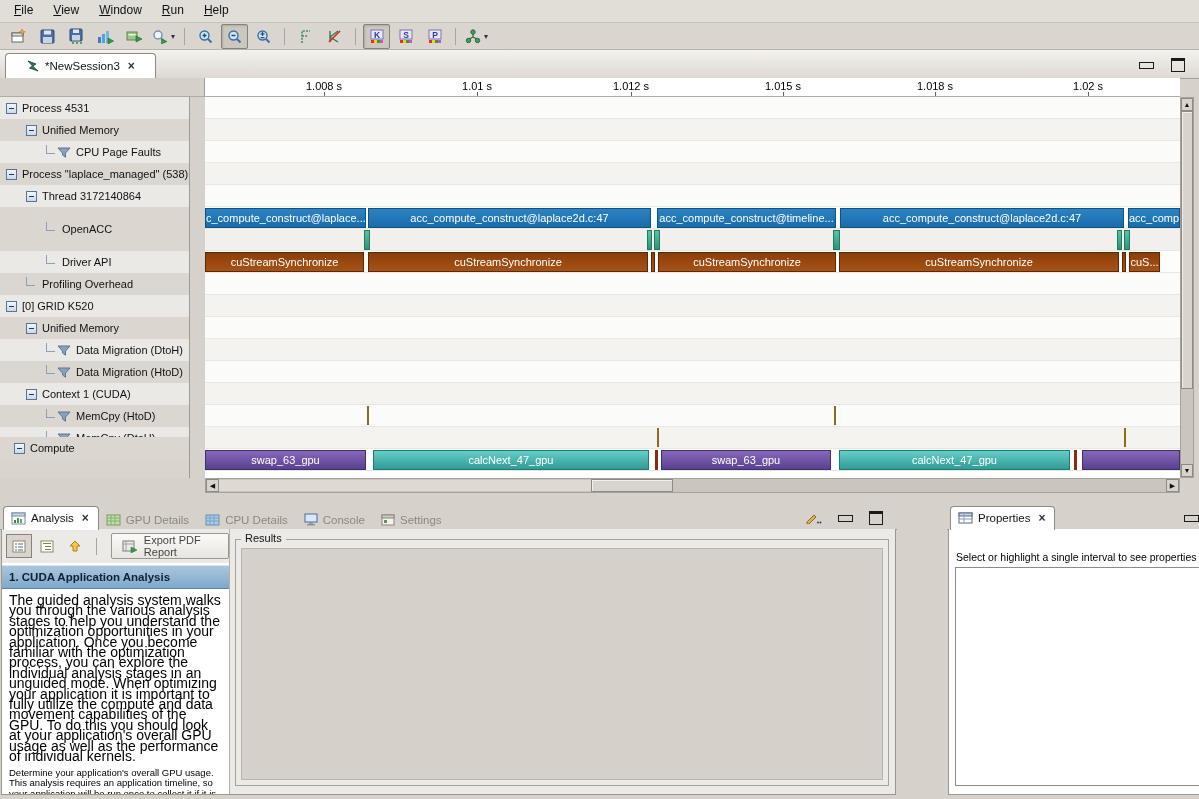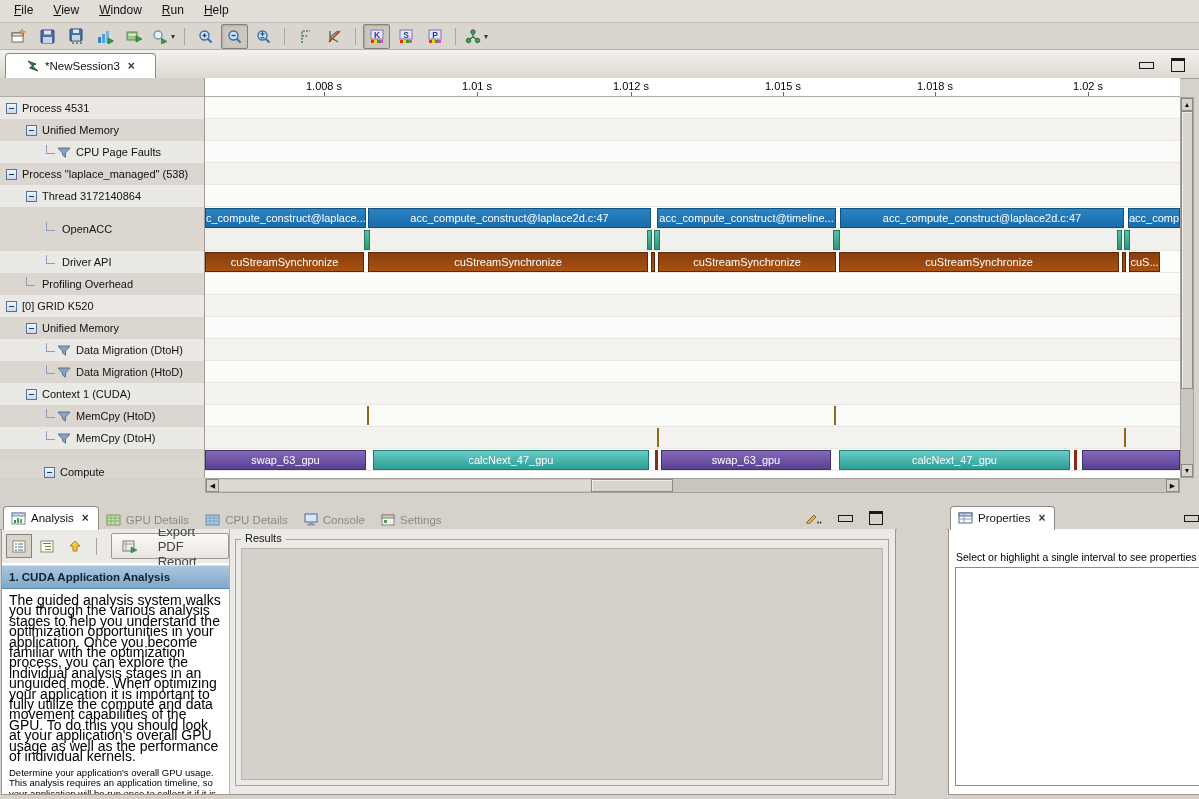--- a/index.html
+++ b/index.html
@@ -28,21 +28,21 @@
   .tab-close{font-weight:bold;font-size:12px;color:#333;margin-left:3px;cursor:default;}
   .winbtns{position:absolute;right:14px;top:8px;display:flex;gap:17px;align-items:center;}
   .ico-min{width:13px;height:5px;border:1px solid #1a1a1a;}
   .ico-max{width:12px;height:10px;border:1px solid #1a1a1a;border-top-width:3px;}
   #ruler-left{position:absolute;left:0;top:28px;width:205px;height:19px;background:#d5d1ca;
               border-bottom:1px solid #b0aca5;border-right:1px solid #a09c95;box-sizing:border-box;}
   #ruler{position:absolute;left:205px;top:28px;width:975px;height:19px;background:#fff;
          border-bottom:1px solid #b0aca5;box-sizing:border-box;overflow:hidden;}
   .rlabel{position:absolute;top:2px;transform:translateX(-50%);font-size:11px;color:#000;white-space:nowrap;}
   .rtick{position:absolute;bottom:0;width:1px;height:4px;background:#666;}
-  #tree{position:absolute;left:0;top:47px;width:205px;height:381px;background:#d9d5ce;
+  #tree{position:absolute;left:0;top:47px;width:190px;height:381px;background:#d9d5ce;
         border-right:1px solid #a09c95;box-sizing:border-box;overflow:hidden;}
   .trow{position:absolute;left:0;width:205px;background:#ebe9e5;display:flex;align-items:center;
         box-sizing:border-box;font-size:11px;white-space:nowrap;overflow:hidden;}
   .trow.alt{background:#dbd7d0;}
   .tlabel{margin-left:5px;}
   .minusbox{width:11px;height:11px;box-sizing:border-box;background:linear-gradient(#f2f6fa,#ccd9e8);
             border:1px solid #54749c;position:relative;flex:0 0 auto;}
   .minusbox::after{content:"";position:absolute;left:2px;right:2px;top:4px;height:1px;background:#16395e;}
   .lconn{width:8px;height:8px;border-left:1px solid #8ba0b8;border-bottom:1px solid #8ba0b8;
          margin-bottom:6px;flex:0 0 auto;margin-right:2px;}
@@ -79,22 +79,22 @@
   .btab.active{background:#fff;border:1px solid #8e8a82;border-bottom:none;border-radius:4px 4px 0 0;
                color:#111;margin-bottom:-1px;padding-bottom:5px;z-index:2;}
   .panel-icons{position:absolute;top:6px;display:flex;gap:16px;align-items:center;}
   .pcontent{position:absolute;left:1px;right:1px;top:24px;bottom:4px;background:#eceae6;
             border:1px solid #9b978f;border-top:none;box-sizing:border-box;overflow:hidden;}
   
   #aleft{position:absolute;left:0;top:0;width:228px;bottom:0;background:#fff;border-right:1px solid #b5b1a9;box-sizing:border-box;}
   #atoolbar{position:absolute;left:0;top:0;width:100%;height:34px;background:#eceae6;display:flex;align-items:center;padding-left:4px;box-sizing:border-box;}
   .abtn{height:22px;min-width:24px;display:flex;align-items:center;justify-content:center;border:1px solid transparent;margin-right:2px;}
   .abtn.pressed{border:1px solid #86827a;background:#d9d5ce;}
-  #export-btn{height:24px;display:flex;align-items:center;gap:20px;padding:0 10px;margin-left:8px;
-              background:linear-gradient(#fbfaf8,#e8e5df);border:1px solid #9b978f;border-radius:2px;font-size:13px;color:#444;}
+  #export-btn{height:24px;display:flex;align-items:center;gap:6px;padding:0 10px;margin-left:8px;
+              background:linear-gradient(#fbfaf8,#e8e5df);border:1px solid #9b978f;border-radius:2px;font-size:11px;color:#444;}
   #stage-header{position:absolute;left:0;top:36px;width:100%;height:24px;box-sizing:border-box;
                 background:linear-gradient(#abc6dd,#7fa8cb);border-top:1px solid #d8e4ef;border-bottom:1px solid #5d87ad;
                 display:flex;align-items:center;padding-left:7px;font-size:11.5px;font-weight:bold;color:#0d2134;}
   #stage-desc{position:absolute;left:7px;top:66px;width:214px;font-size:14px;line-height:10.4px;color:#000;}
   #examine-btn{position:absolute;left:0;top:204px;width:228px;height:27px;box-sizing:border-box;
                background:linear-gradient(#fefefd,#f1efe9);border-top:1px solid #b5b1a9;border-bottom:1px solid #b5b1a9;
                display:flex;align-items:center;justify-content:center;gap:7px;font-size:11.5px;color:#222;}
   #examine-desc{position:absolute;left:7px;top:239px;width:216px;font-size:9.5px;line-height:10.4px;color:#000;}
   #results-area{position:absolute;left:229px;top:0;right:0;bottom:0;background:#eceae6;}
   #results-group{position:absolute;left:4px;top:10px;right:6px;bottom:8px;border:1px solid #a6a29b;}
@@ -383,21 +383,21 @@
       </div>
       <div class="trow" style="top: 330px; height: 22px; padding-left: 46px;">
         <span class="lconn"></span>
         <span class="ticon">
           <svg width="14" height="11">
             <path d="M1 1h12L8.5 6v4.2L5.5 8V6z" fill="#8aa2c0" stroke="#5a7494" stroke-width="1"></path>
           </svg>
         </span>
         <span class="tlabel">MemCpy (DtoH)</span>
       </div>
-      <div class="trow alt" style="top: 364px; height: 22px; padding-left: 44px;">
+      <div class="trow alt" style="top: 340px; height: 22px; padding-left: 14px;">
         <span class="minusbox"></span>
         <span class="tlabel">Compute</span>
       </div>
     </div>
   <div id="rows">
       <div class="rrow" style="top: 0px; background: rgb(251, 251, 249);"></div>
       <div class="rrow" style="top: 22px; background: rgb(244, 243, 240);"></div>
       <div class="rrow" style="top: 44px; background: rgb(251, 251, 249);"></div>
       <div class="rrow" style="top: 66px; background: rgb(244, 243, 240);"></div>
       <div class="rrow" style="top: 88px; background: rgb(251, 251, 249);"></div>

